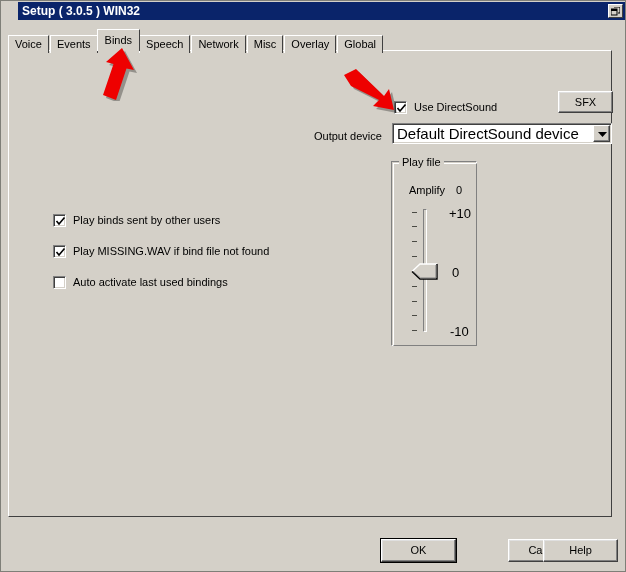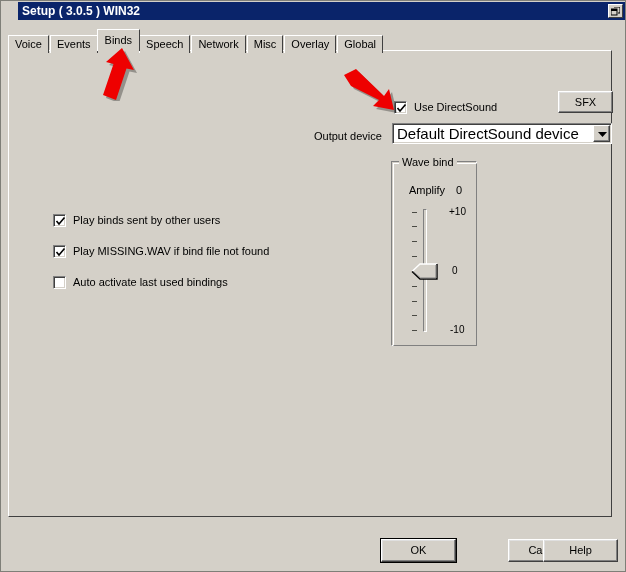--- a/index.html
+++ b/index.html
@@ -259,21 +259,21 @@
     width: 5px;
     height: 1px;
     background: #4a4a44;
   }
   .slider-thumb {
     position: absolute;
     cursor: default;
   }
   .slider-scalelabel {
     position: absolute;
-    font-size: 10px;
+    font-size: 13px;
     white-space: nowrap;
   }
   .amplify-label, .amplify-value {
     position: absolute;
     font-size: 11px;
     white-space: nowrap;
   }
 
   
   .bottom-btn {
@@ -370,21 +370,21 @@
       <span class="cb-label">Play MISSING.WAV if bind file not found</span>
     </div>
 
     <div class="checkbox-row" style="left:44px; top:225px;">
       <span class="cbox"></span>
       <span class="cb-label">Auto activate last used bindings</span>
     </div>
 
     <div class="groupbox" style="left:382px; top:110px; width:86px; height:185px;">
       <span class="groupbox-inner"></span>
-      <span class="groupbox-title">Wave bind</span>
+      <span class="groupbox-title">Play file</span>
 
       <span class="amplify-label" style="left:17px; top:22px;">Amplify</span>
       <span class="amplify-value" style="left:64px; top:22px;">0</span>
 
       <div id="slider-area" style="left:0px; top:0px; width:86px; height:185px;">
 
         <span class="slider-track" style="left:31px; top:47px; height:123px;"></span>
 
         <span class="slider-tick" style="left:20px; top:50px;"></span>
         <span class="slider-tick" style="left:20px; top:64px;"></span>

